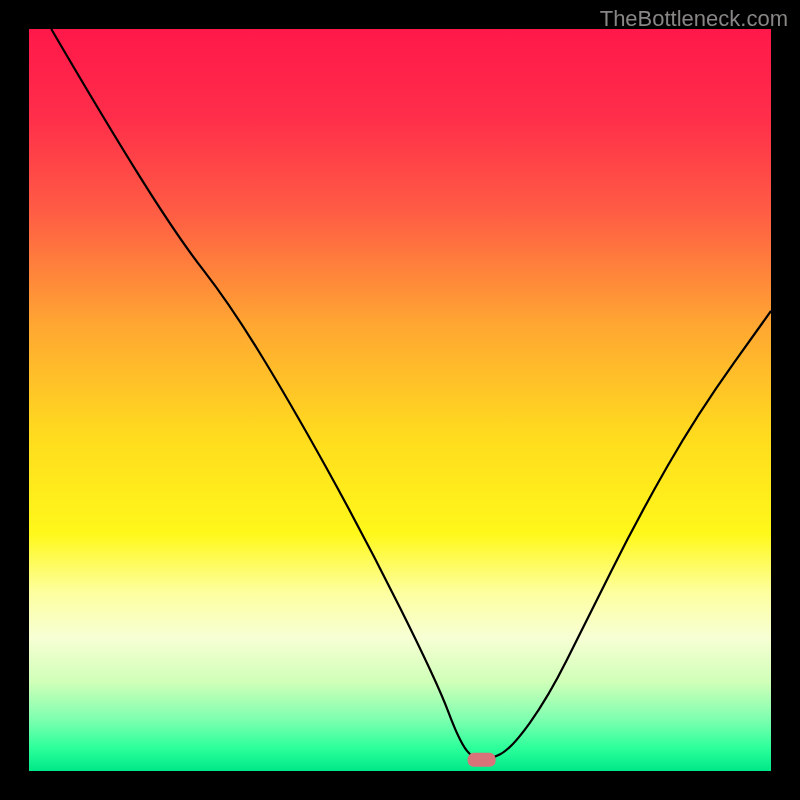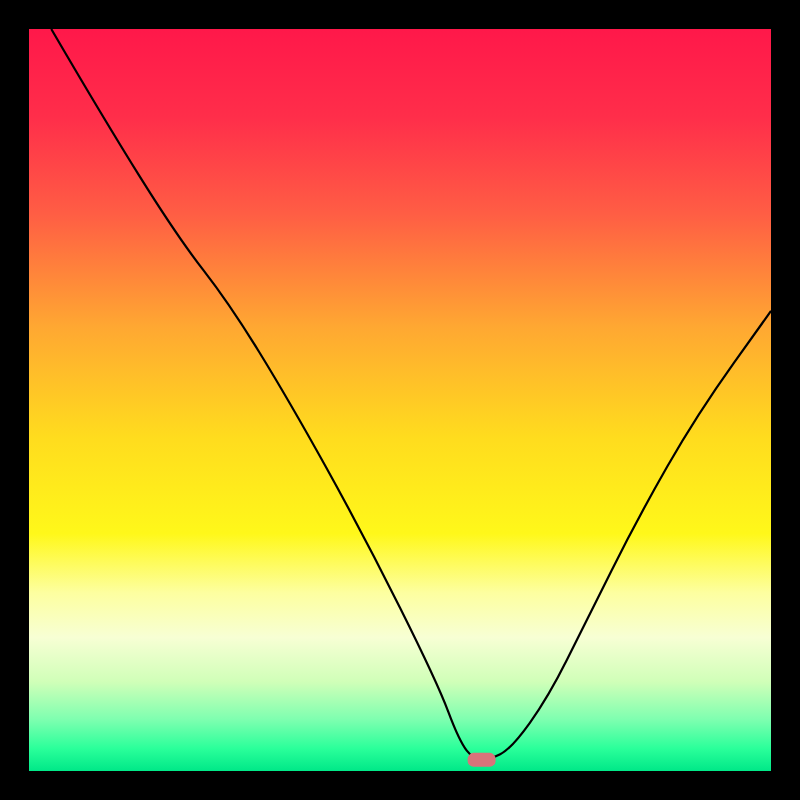--- a/index.html
+++ b/index.html
@@ -23,20 +23,21 @@
     z-index: 10;
   }
   svg {
     display: block;
   }
 </style>
 </head>
 <body>
 
 <div class="chart-container">
+  <div class="watermark">TheBottleneck.com</div>
   <svg id="chart-svg" width="800" height="800">
     <defs>
       <linearGradient id="bg-gradient" x1="0%" y1="0%" x2="0%" y2="100%">
           <stop offset="0%" stop-color="#ff184a"></stop>
           <stop offset="12%" stop-color="#ff2e4a"></stop>
           <stop offset="25%" stop-color="#ff5e44"></stop>
           <stop offset="40%" stop-color="#ffa732"></stop>
           <stop offset="55%" stop-color="#ffdc1e"></stop>
           <stop offset="68%" stop-color="#fff81a"></stop>
           <stop offset="76%" stop-color="#fdffa0"></stop>

